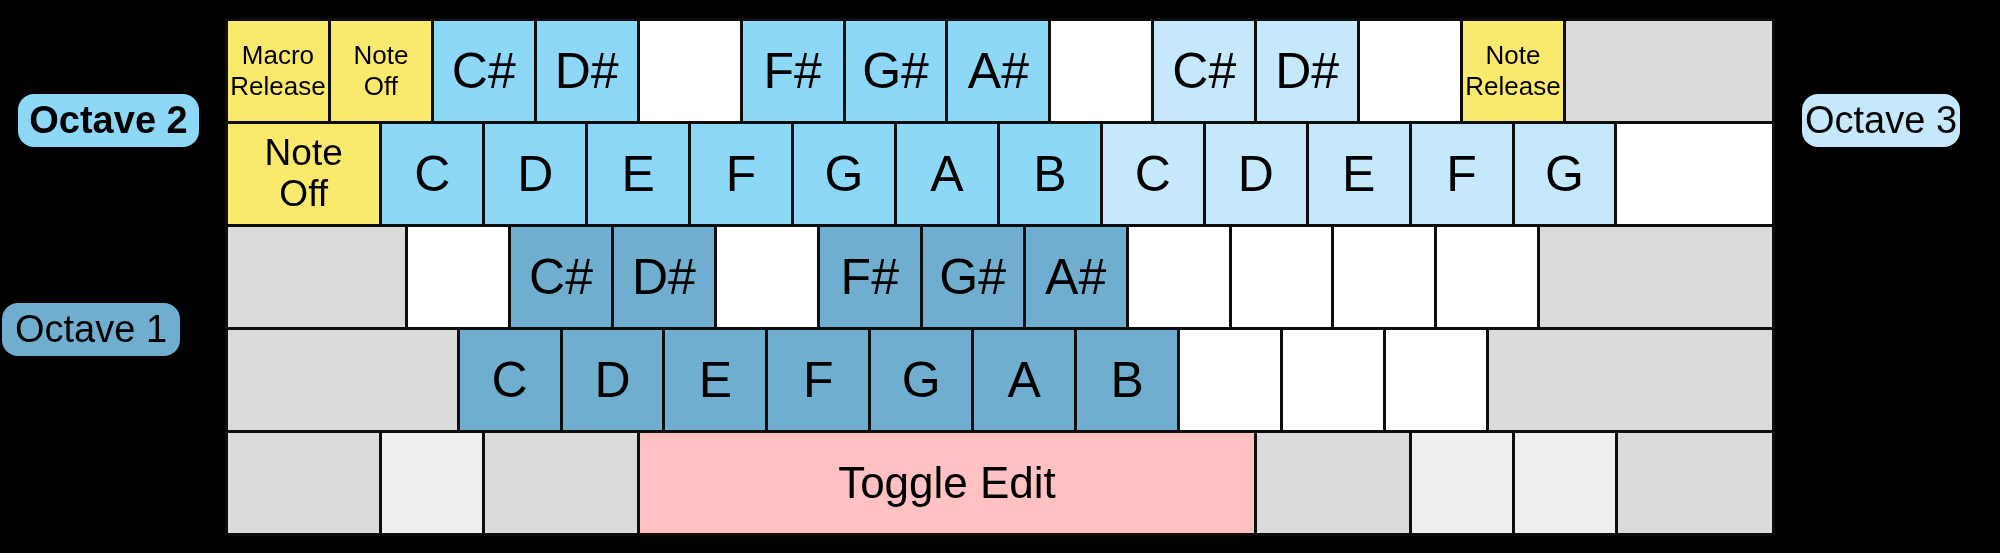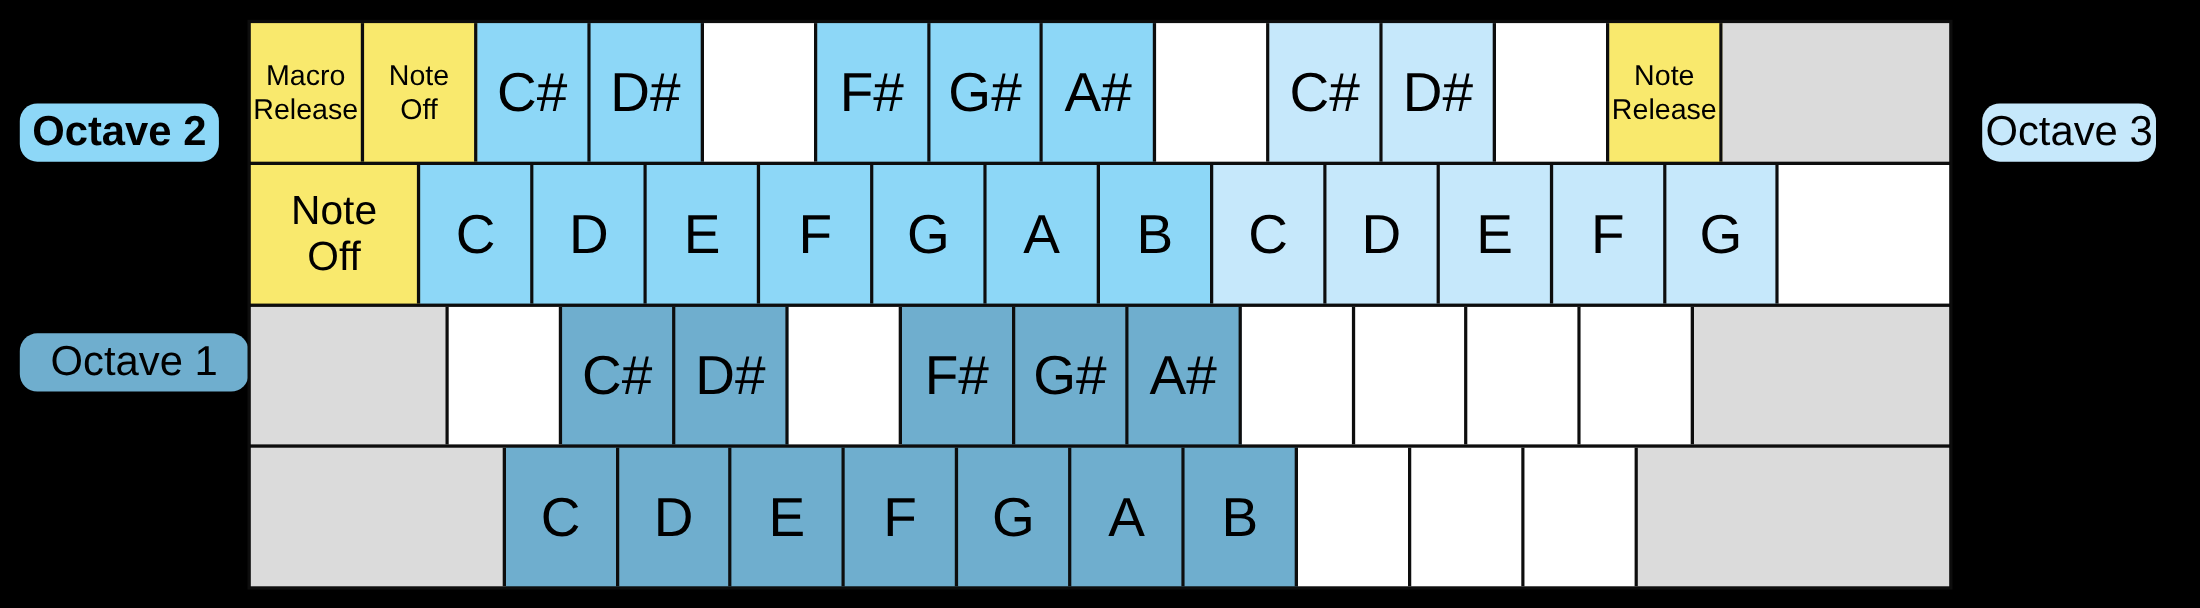--- a/index.html
+++ b/index.html
@@ -13,21 +13,21 @@
        display:flex;flex-direction:column;align-items:center;justify-content:center;
        text-align:center;overflow:hidden;}
   .key:last-child{border-right:none;}
   .sz-lg{font-size:50px;}
   .sz-tg{font-size:44px;}
   .sz-md{font-size:37px;line-height:1.1;}
   .sz-sm{font-size:26px;line-height:1.18;}
   .pill{position:absolute;height:53px;border-radius:16px;display:flex;align-items:center;
         justify-content:center;font-size:38px;}
   #pill-oct2{left:18px;top:94px;width:181px;font-weight:bold;}
-  #pill-oct1{left:18px;top:303px;width:208px;}
+  #pill-oct1{left:2px;top:303px;width:178px;}
   #pill-oct3{left:1802px;top:94px;width:158px;}
 </style>
 </head>
 <body>
 
 <div id="canvas">
   <div id="pill-oct2" class="pill" style="background: rgb(141, 215, 247);">Octave 2</div>
   <div id="pill-oct1" class="pill" style="background: rgb(111, 174, 206);">Octave 1</div>
   <div id="pill-oct3" class="pill" style="background: rgb(198, 232, 251);">Octave 3</div>
   <div id="keyboard">
@@ -159,14 +159,26 @@
           <div>A</div>
         </div>
         <div class="key sz-lg" style="width: 6.66667%; background: rgb(111, 174, 206);">
           <div>B</div>
         </div>
         <div class="key" style="width: 6.66667%; background: rgb(255, 255, 255);"></div>
         <div class="key" style="width: 6.66667%; background: rgb(255, 255, 255);"></div>
         <div class="key" style="width: 6.66667%; background: rgb(255, 255, 255);"></div>
         <div class="key" style="width: 18.3333%; background: rgb(219, 219, 219);"></div>
       </div>
+      <div class="kb-row">
+        <div class="key" style="width: 10%; background: rgb(219, 219, 219);"></div>
+        <div class="key" style="width: 6.66667%; background: rgb(239, 239, 239);"></div>
+        <div class="key" style="width: 10%; background: rgb(219, 219, 219);"></div>
+        <div class="key sz-tg" style="width: 40%; background: rgb(255, 193, 193);">
+          <div>Toggle Edit</div>
+        </div>
+        <div class="key" style="width: 10%; background: rgb(219, 219, 219);"></div>
+        <div class="key" style="width: 6.66667%; background: rgb(239, 239, 239);"></div>
+        <div class="key" style="width: 6.66667%; background: rgb(239, 239, 239);"></div>
+        <div class="key" style="width: 10%; background: rgb(219, 219, 219);"></div>
+      </div>
     </div>
 </div>
 
 </body></html>

